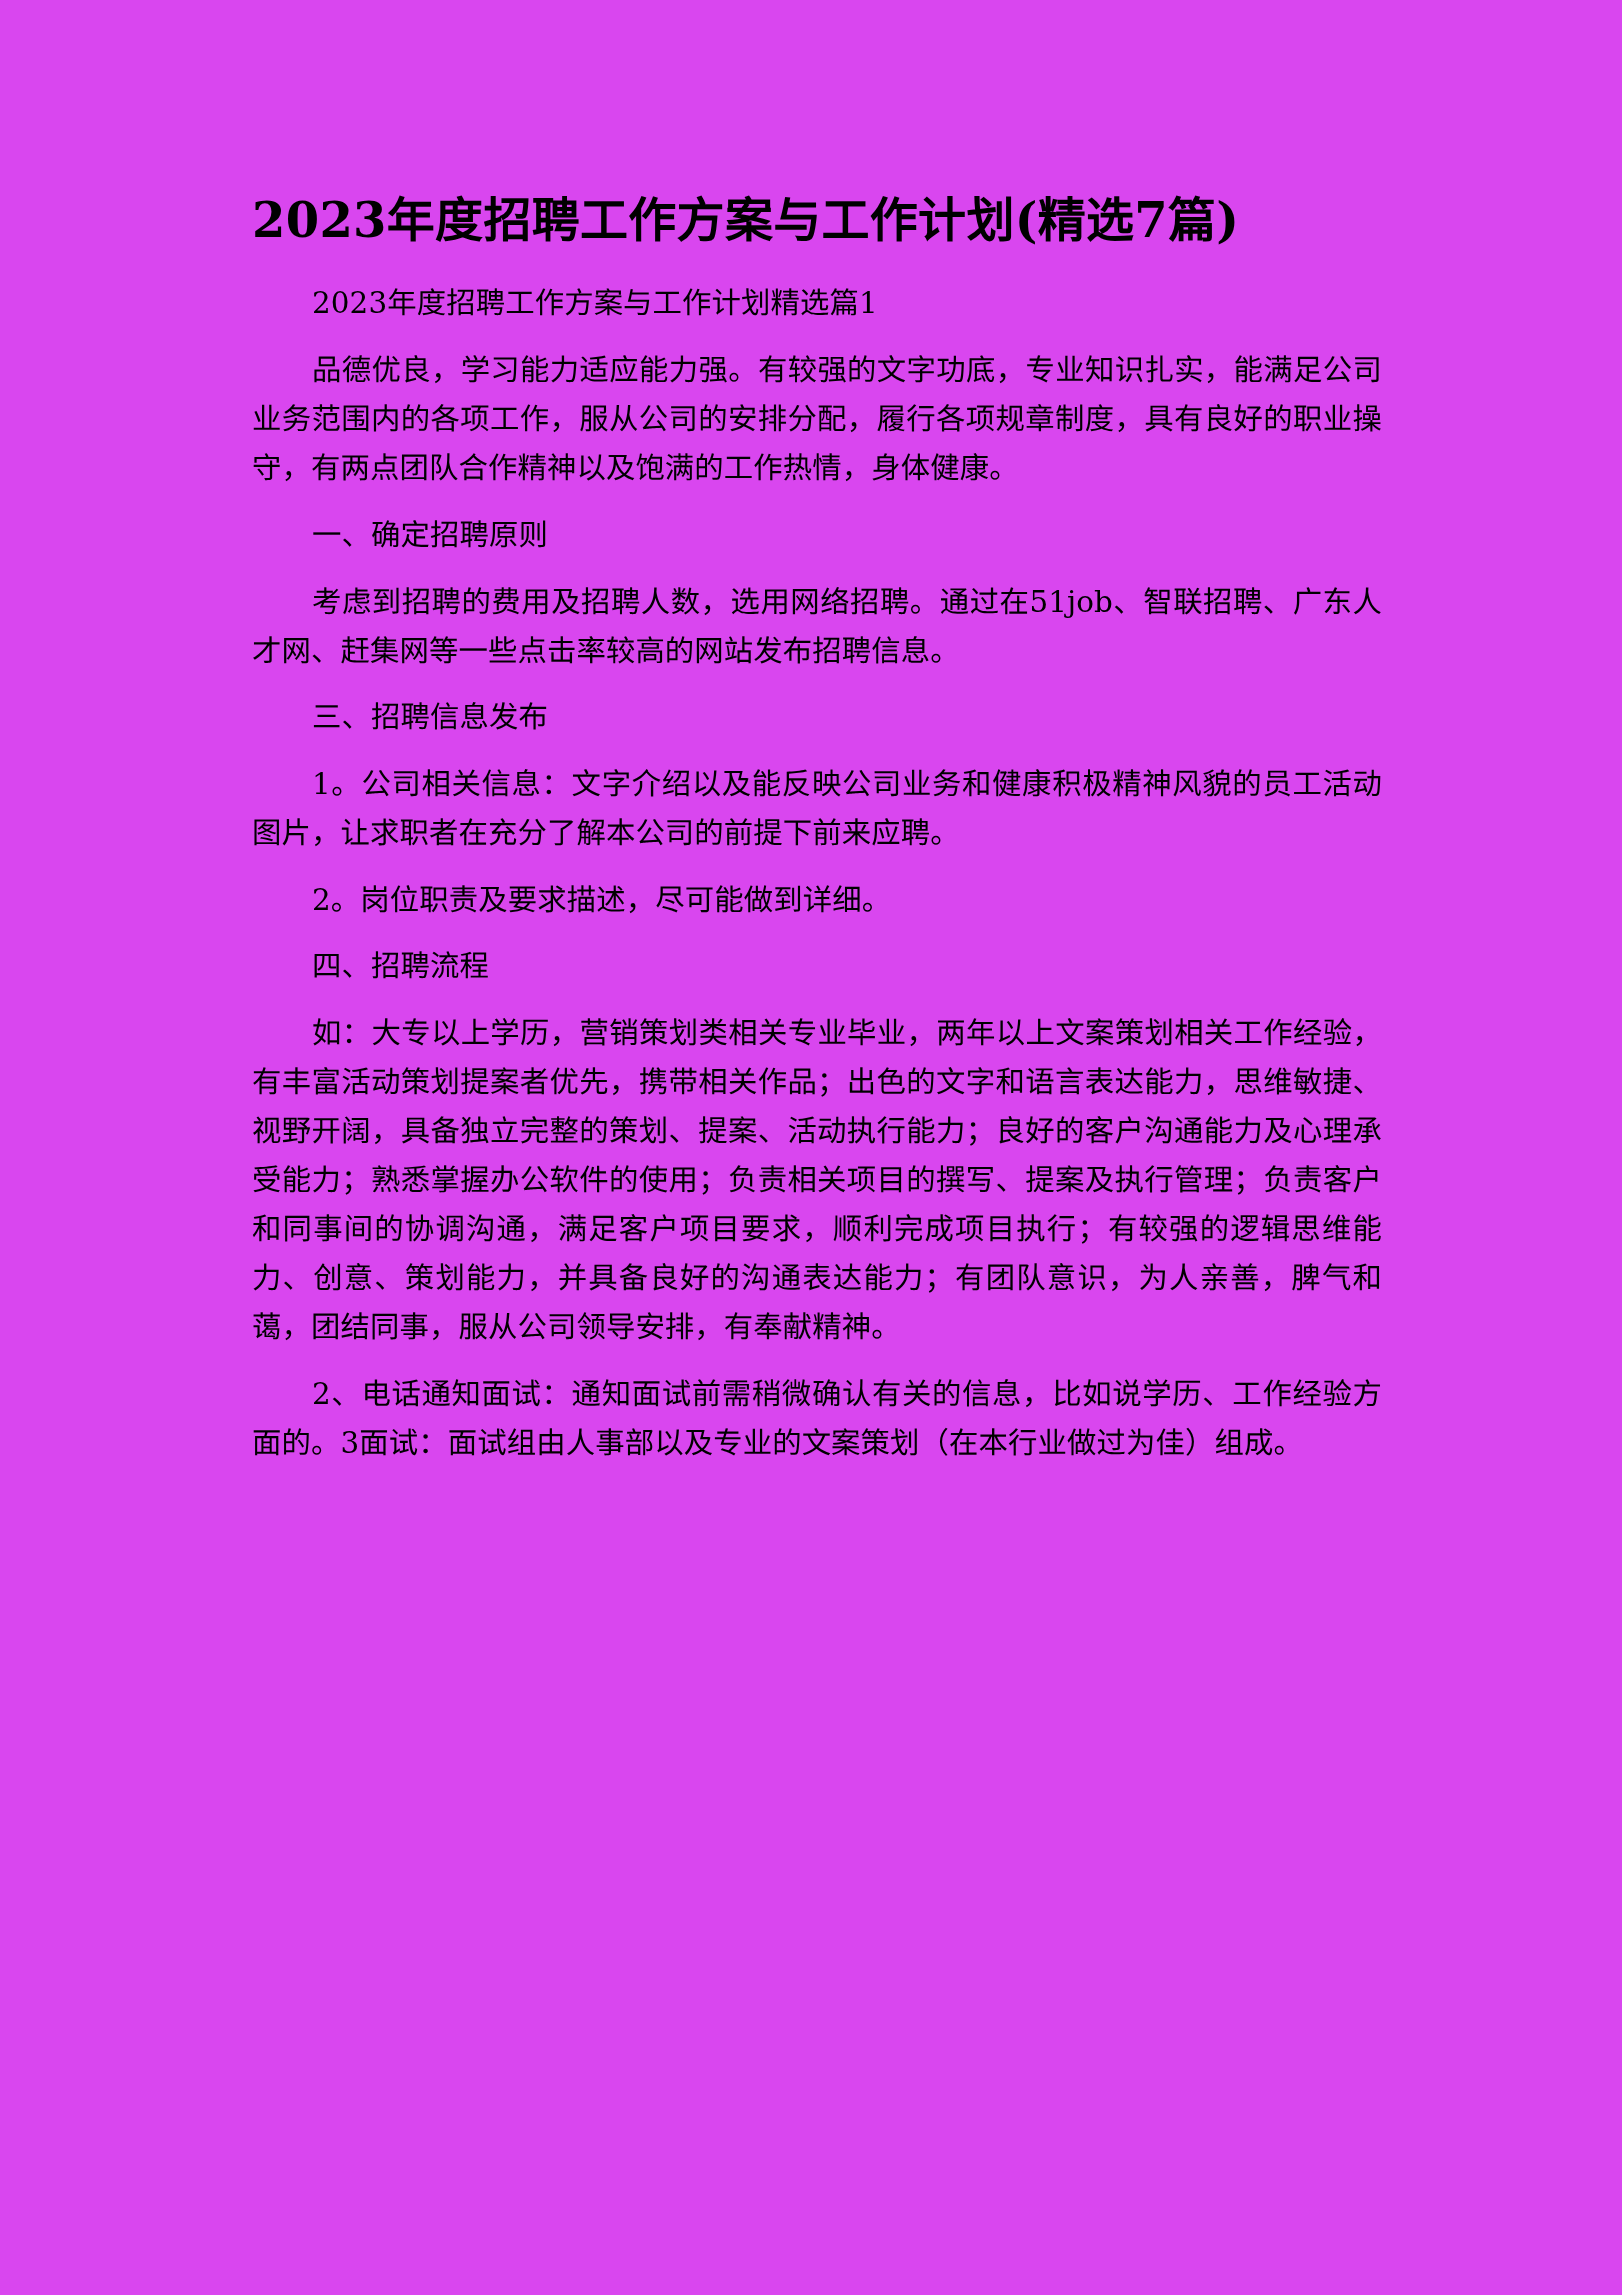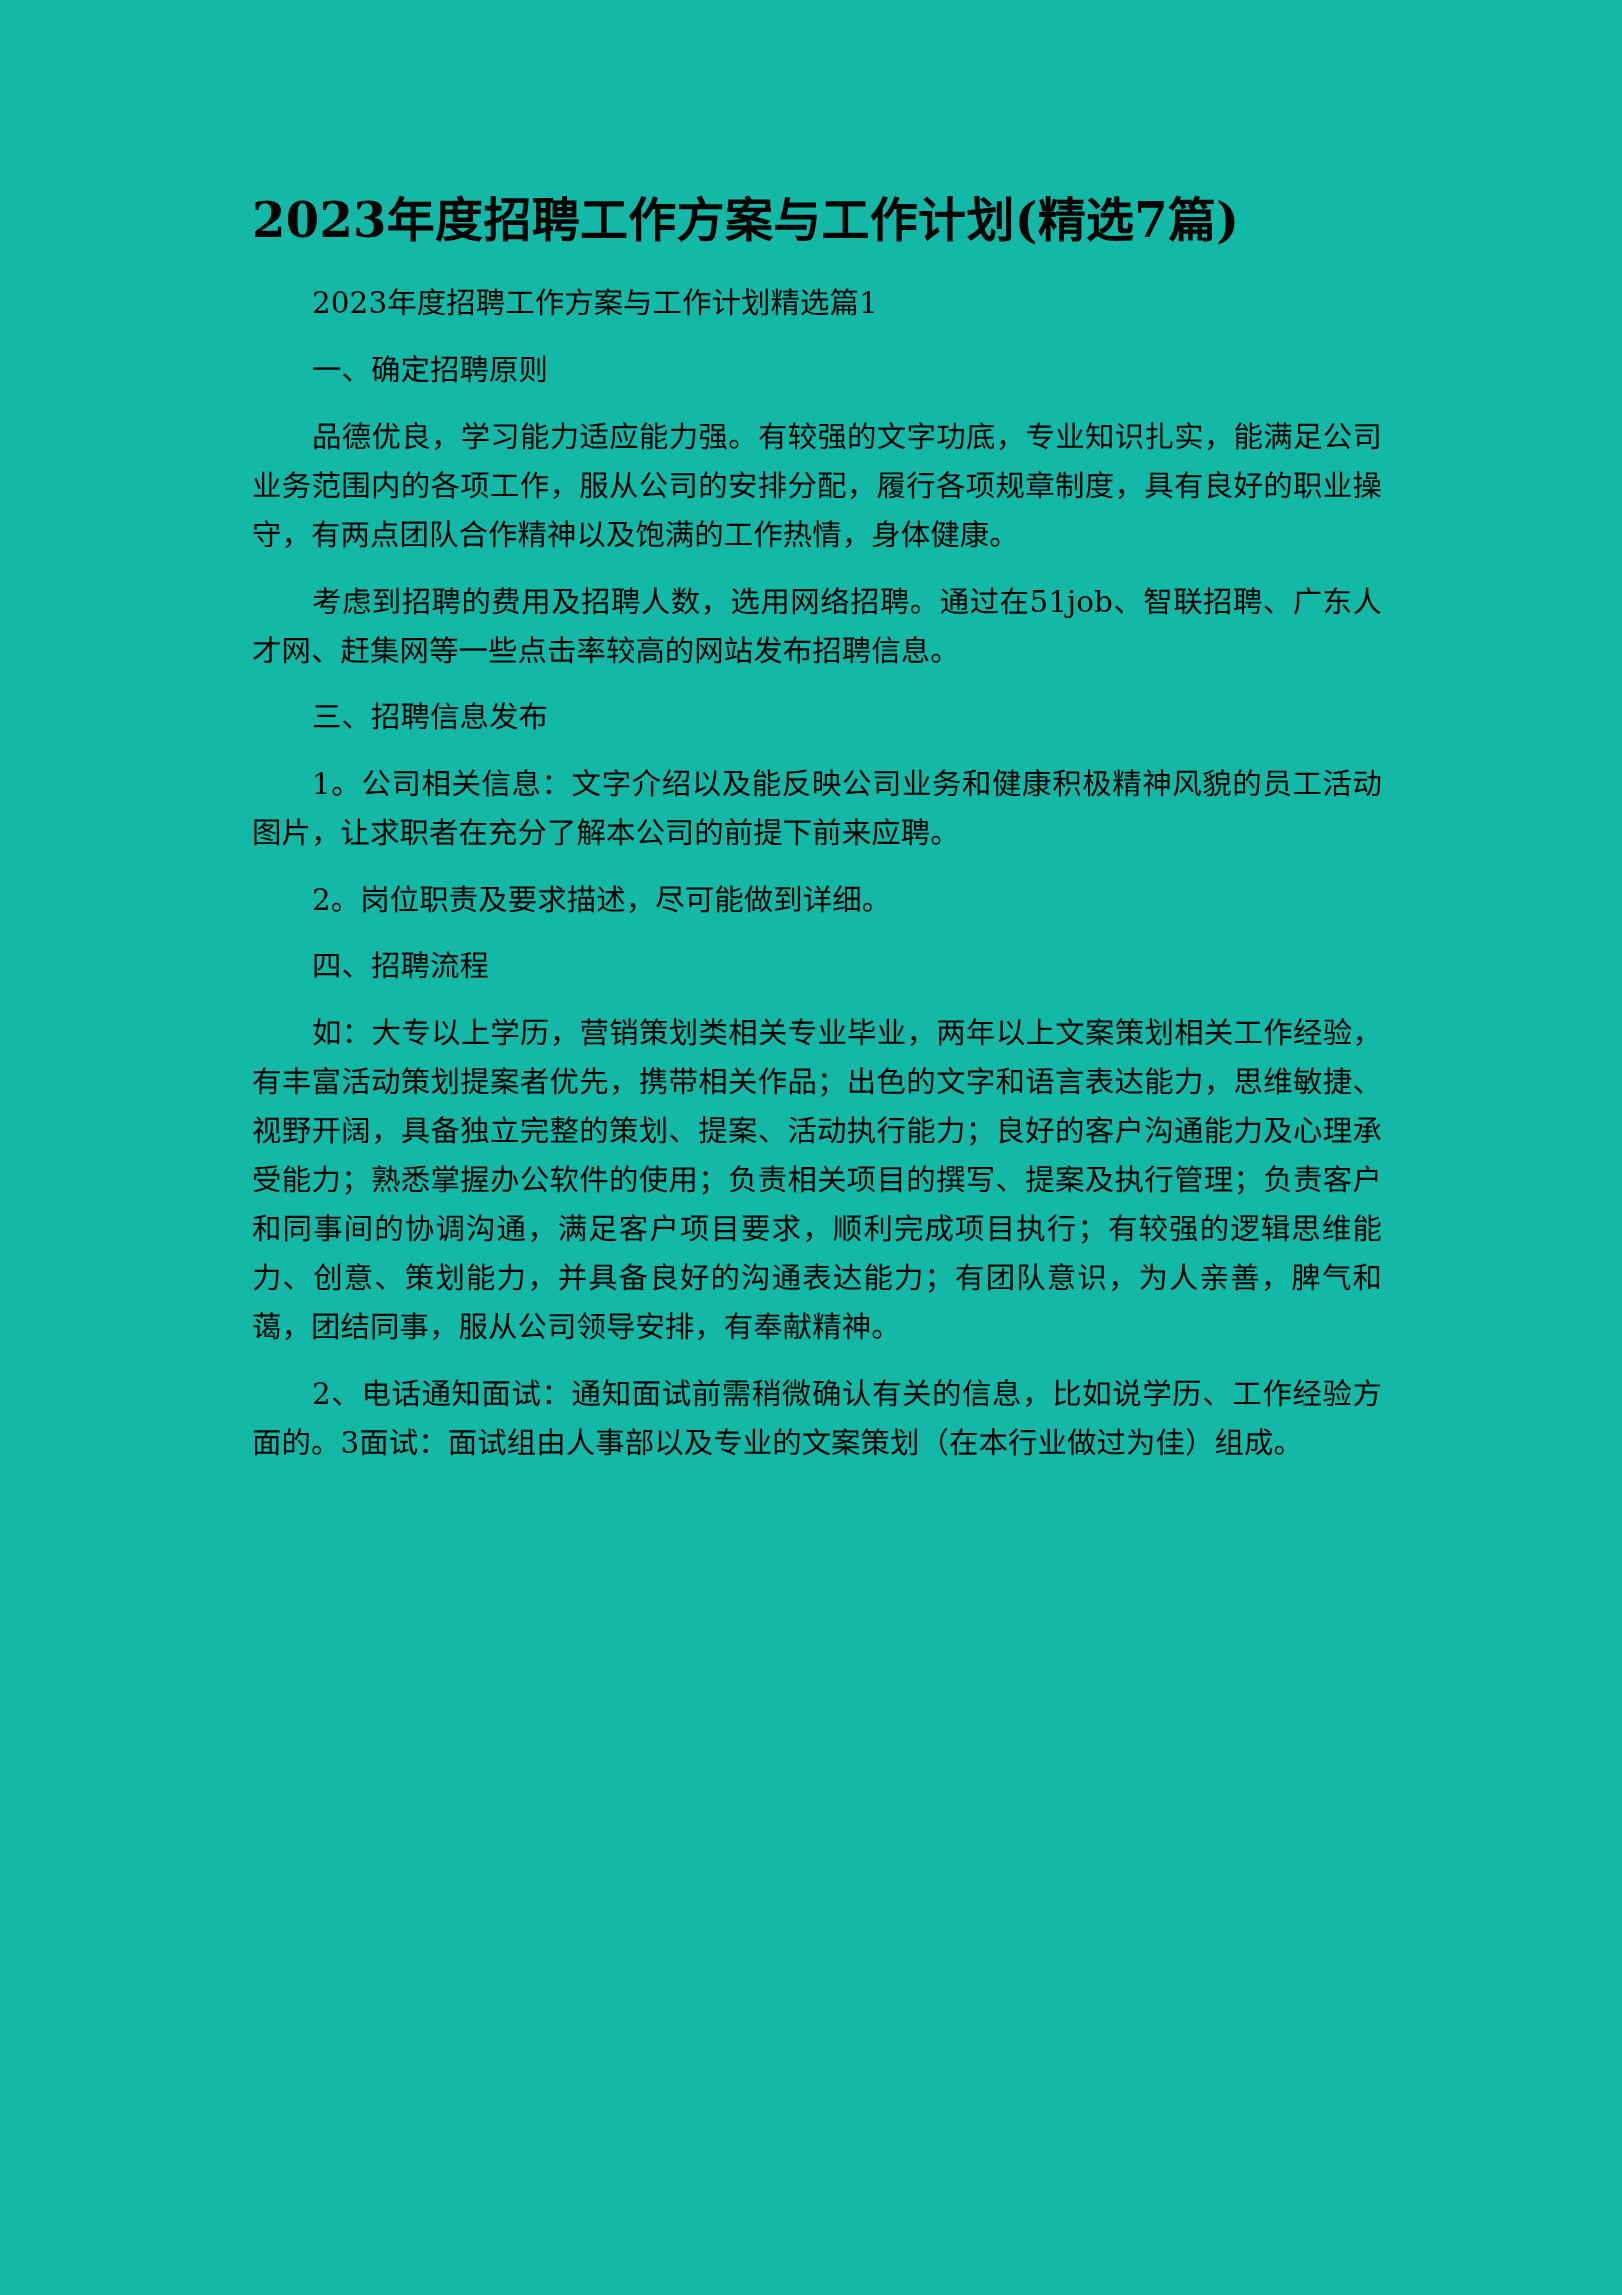--- a/index.html
+++ b/index.html
@@ -6,21 +6,21 @@
   html, body {
     margin: 0;
     padding: 0;
     background: #ffffff;
   }
 
   .page {
     position: relative;
     width: 1623px;
     height: 2295px;
-    background: #14b8a6;
+    background: #d946ef;
     box-sizing: border-box;
     overflow: hidden;
     font-family: "DejaVu Serif", "Liberation Serif", serif;
     color: #000000;
   }
 
   
   .content {
     position: absolute;
     left: 252px;
@@ -72,23 +72,23 @@
 <div class="page">
 
   <div class="content">
 
     <h1 class="doc-title">2023年度招聘工作方案与工作计划(精选7篇)</h1>
 
     <div class="body-block">
 
       <p class="para">2023年度招聘工作方案与工作计划精选篇1</p>
 
+      <p class="para">品德优良，学习能力适应能力强。有较强的文字功底，专业知识扎实，能满足公司业务范围内的各项工作，服从公司的安排分配，履行各项规章制度，具有良好的职业操守，有两点团队合作精神以及饱满的工作热情，身体健康。</p>
+
       <p class="para">一、确定招聘原则</p>
-
-      <p class="para">品德优良，学习能力适应能力强。有较强的文字功底，专业知识扎实，能满足公司业务范围内的各项工作，服从公司的安排分配，履行各项规章制度，具有良好的职业操守，有两点团队合作精神以及饱满的工作热情，身体健康。</p>
 
 
       <p class="para">考虑到招聘的费用及招聘人数，选用网络招聘。通过在51job、智联招聘、广东人才网、赶集网等一些点击率较高的网站发布招聘信息。</p>
 
       <p class="para">三、招聘信息发布</p>
 
       <p class="para">1。公司相关信息：文字介绍以及能反映公司业务和健康积极精神风貌的员工活动图片，让求职者在充分了解本公司的前提下前来应聘。</p>
 
       <p class="para">2。岗位职责及要求描述，尽可能做到详细。</p>
 

